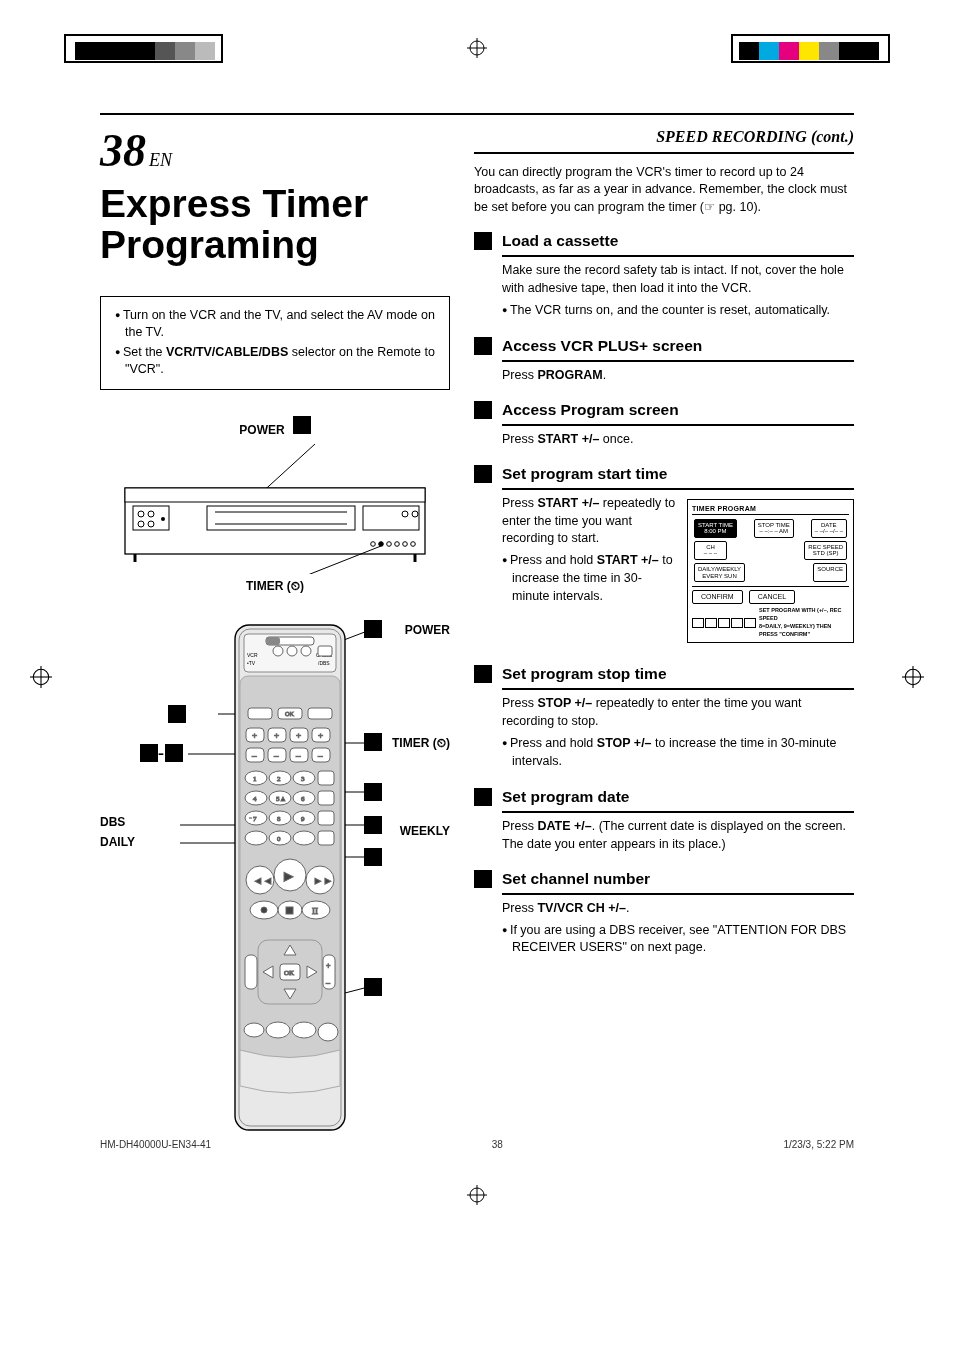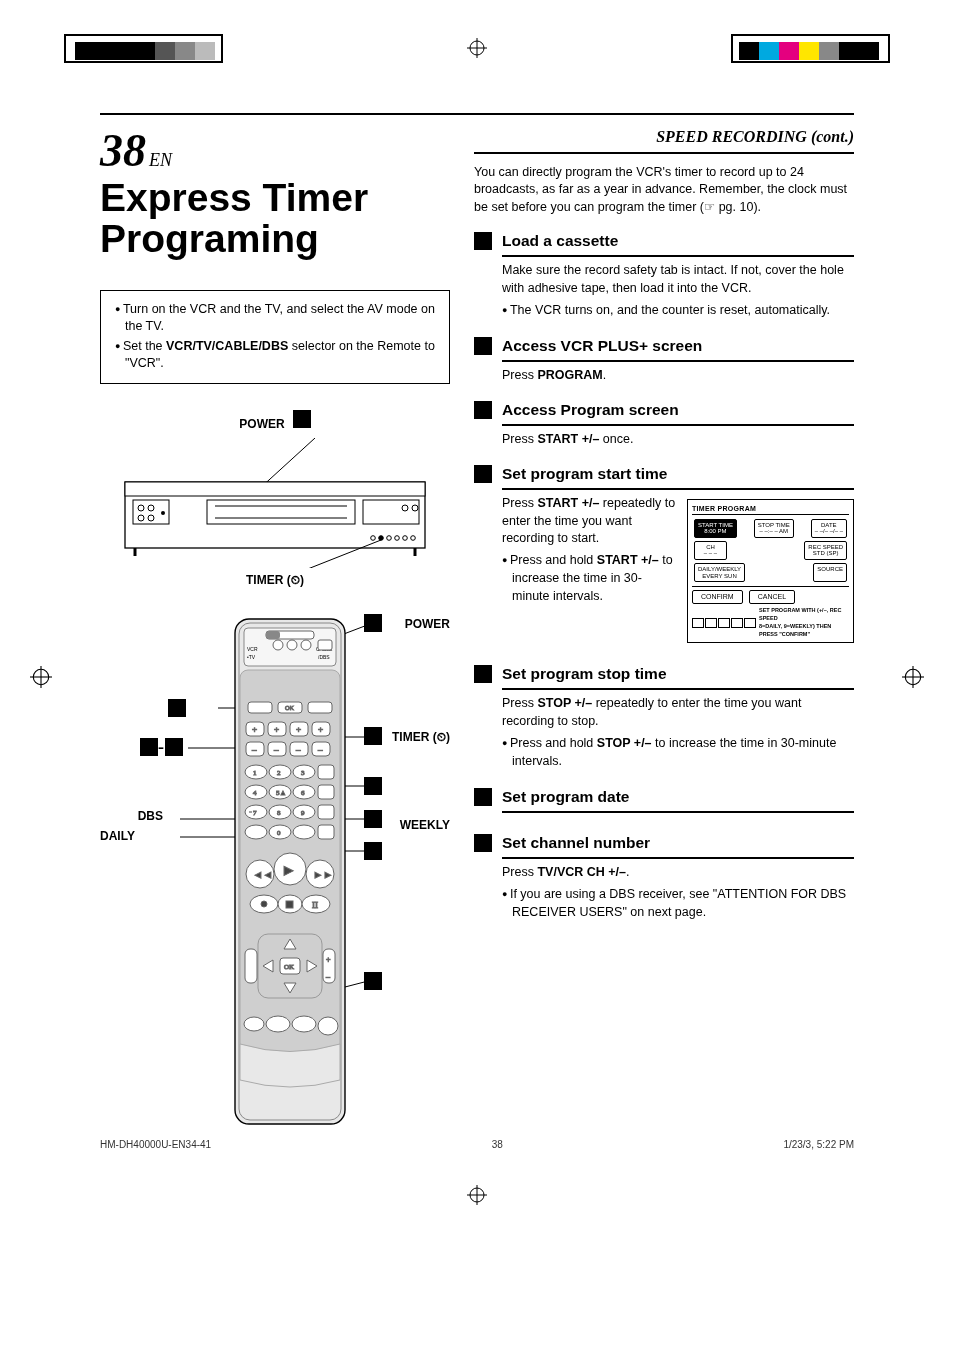--- a/index.html
+++ b/index.html
@@ -24,21 +24,21 @@
   .hr-top { position:absolute; top:113px; left:100px; width:754px; height:1.5px; background:#000; }
 
   .cols { display:flex; gap:24px; margin-top:18px; }
   .col { flex:1; }
   .col.left { flex:0 0 350px; }
   .col.right { flex:1; }
   .pagenum { font-size:46px; font-weight:900; font-style:italic; font-family: Georgia, serif; line-height:1; }
   .pagenum .en { font-size:18px; font-style:italic; font-weight:400; margin-left:3px; }
   .running-head { font-style:italic; font-weight:bold; font-size:16px; }
 
-  .main-title { font-family: "Arial Black", Futura, Arial, sans-serif; font-weight:900; font-size:39px; line-height:1.05; margin-top:4px; }
+  .main-title { font-family: "Arial Black", Futura, Arial, sans-serif; font-weight:900; font-size:39px; line-height:1.05; margin-top:10px; }
 
   .border-box { border:1.2px solid #000; padding:8px 14px; margin-top:30px; font-size:12.5px; line-height:1.4; font-family: "Optima", "Trebuchet MS", Arial, sans-serif;}
   .bullet-list { margin:0; padding:0; list-style:none; }
   .bullet-list li { padding-left:10px; text-indent:-10px; margin:2px 0; }
   .bullet-list li::before { content:"● "; font-size:9px; vertical-align:1px; }
 
   .label-callout { font-weight:bold; font-size:12px; font-family:"Trebuchet MS",Arial,sans-serif; }
 
   .vcr-diagram, .remote-diagram { margin-top:26px; position:relative; }
 
@@ -180,21 +180,21 @@
           <div style="text-align:center; margin-top:2px;">
             <span class="label-callout">TIMER (⏲)</span>
           </div>
         </div>
 
         <div class="remote-diagram" style="height:530px;">
 
           <div class="remote-label" style="right:0; top:3px;"><span>POWER</span></div>
           <div class="remote-label" style="right:0; top:116px;"><span>TIMER (⏲)</span></div>
           <div class="remote-label" style="right:0; top:204px;"><span>WEEKLY</span></div>
-          <div class="remote-label" style="left:8px; top:195px;text-align:right;width:55px;"><span>DBS</span></div>
+          <div class="remote-label" style="left:0; top:195px;width:55px;"><span>DBS</span></div>
           <div class="remote-label" style="left:0; top:215px;text-align:left;width:55px;"><span>DAILY</span></div>
 
           <span class="black-box-callout" style="position:absolute; right:68px; top:0px;"></span>
           <span class="black-box-callout" style="position:absolute; left:68px; top:85px;"></span>
           <span class="pair-box" style="position:absolute; left:40px; top:124px;">
             <span class="black-box-callout"></span>
               <span class="dash">-</span>
               <span class="black-box-callout"></span>
           </span>
           <span class="black-box-callout" style="position:absolute; right:68px; top:113px;"></span>
@@ -409,20 +409,21 @@
                 <ul class="bullet-list" style="margin-top: 4px;">
                   <li>Press and hold <b>STOP +/–</b> to increase the time in 30-minute intervals.</li>
                 </ul>
               </div>
             </div>
             <div class="step">
               <div class="step-marker"></div>
               <div class="step-body">
                 <div class="step-head">Set program date</div>
                 <div class="step-rule"></div>
+                <div>Press <b>DATE +/–</b>. (The current date is displayed on the screen. The date you enter appears in its place.)</div>
               </div>
             </div>
             <div class="step">
               <div class="step-marker"></div>
               <div class="step-body">
                 <div class="step-head">Set channel number</div>
                 <div class="step-rule"></div>
                 <div>Press <b>TV/VCR CH +/–</b>.</div>
                 <ul class="bullet-list" style="margin-top: 4px;">
                   <li>If you are using a DBS receiver, see "ATTENTION FOR DBS RECEIVER USERS" on next page.</li>

